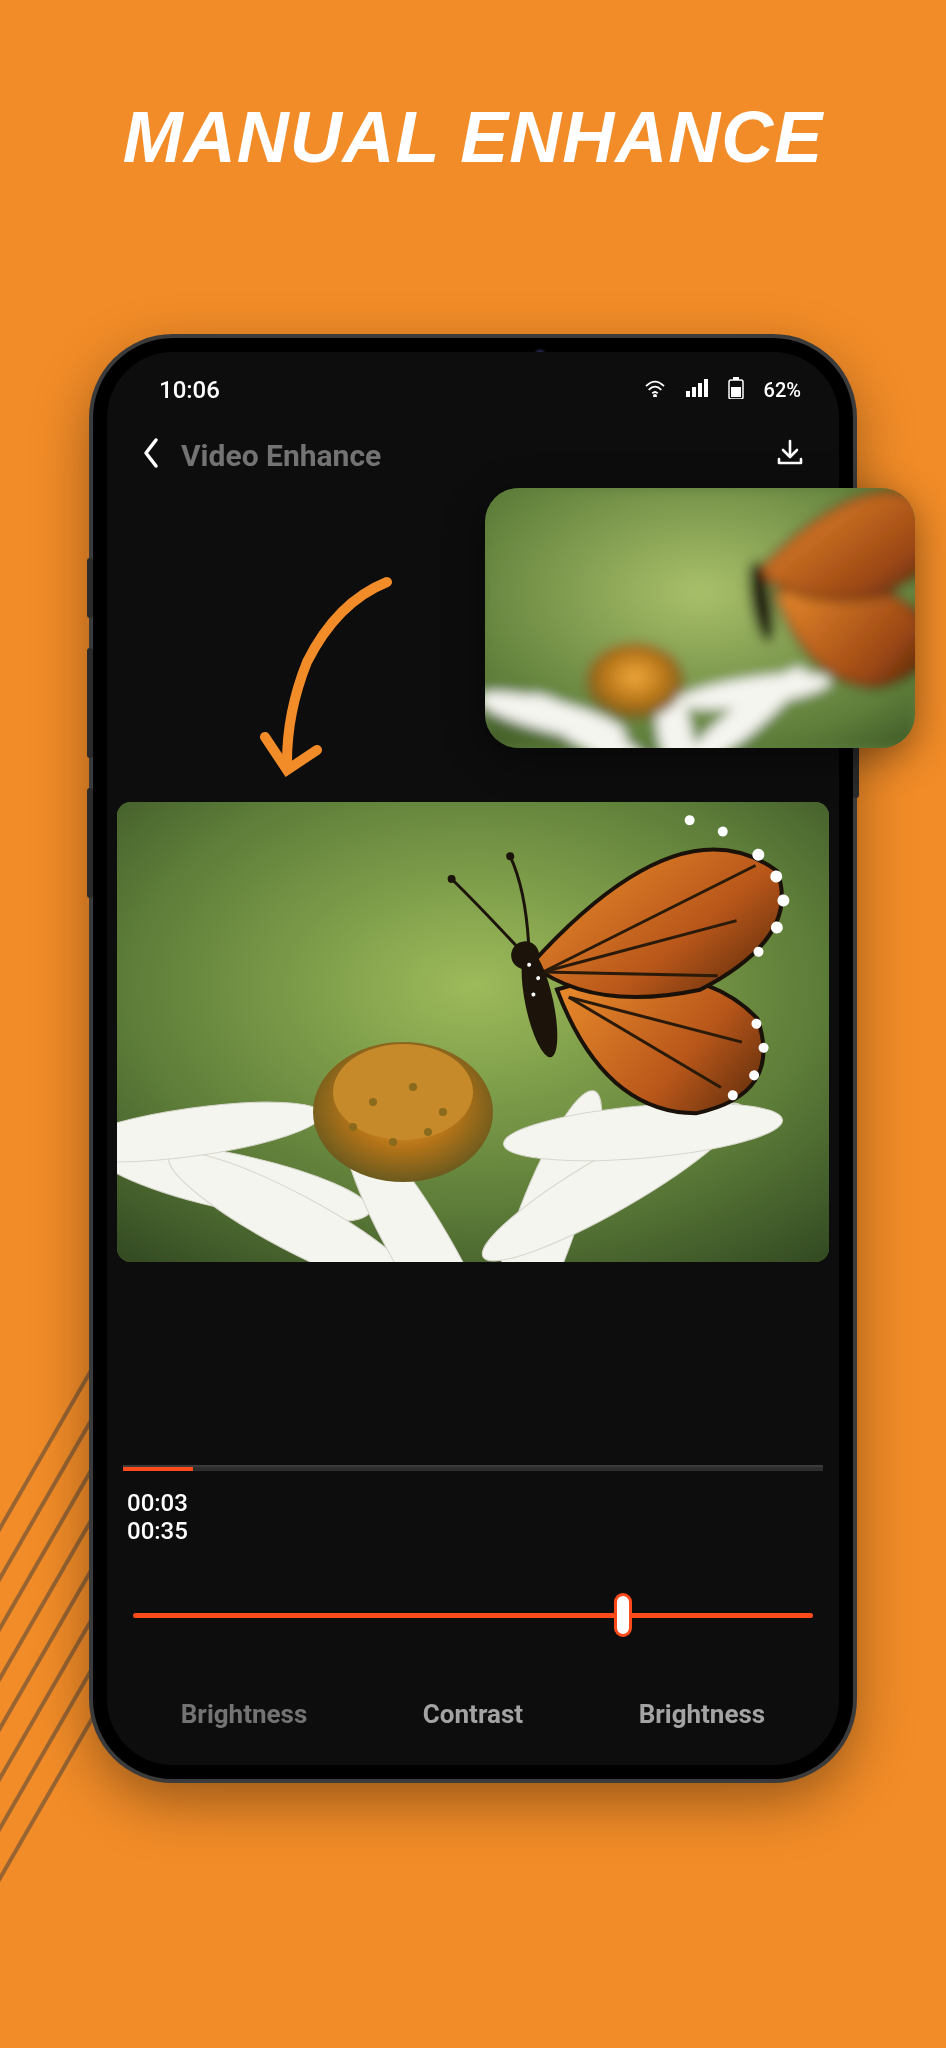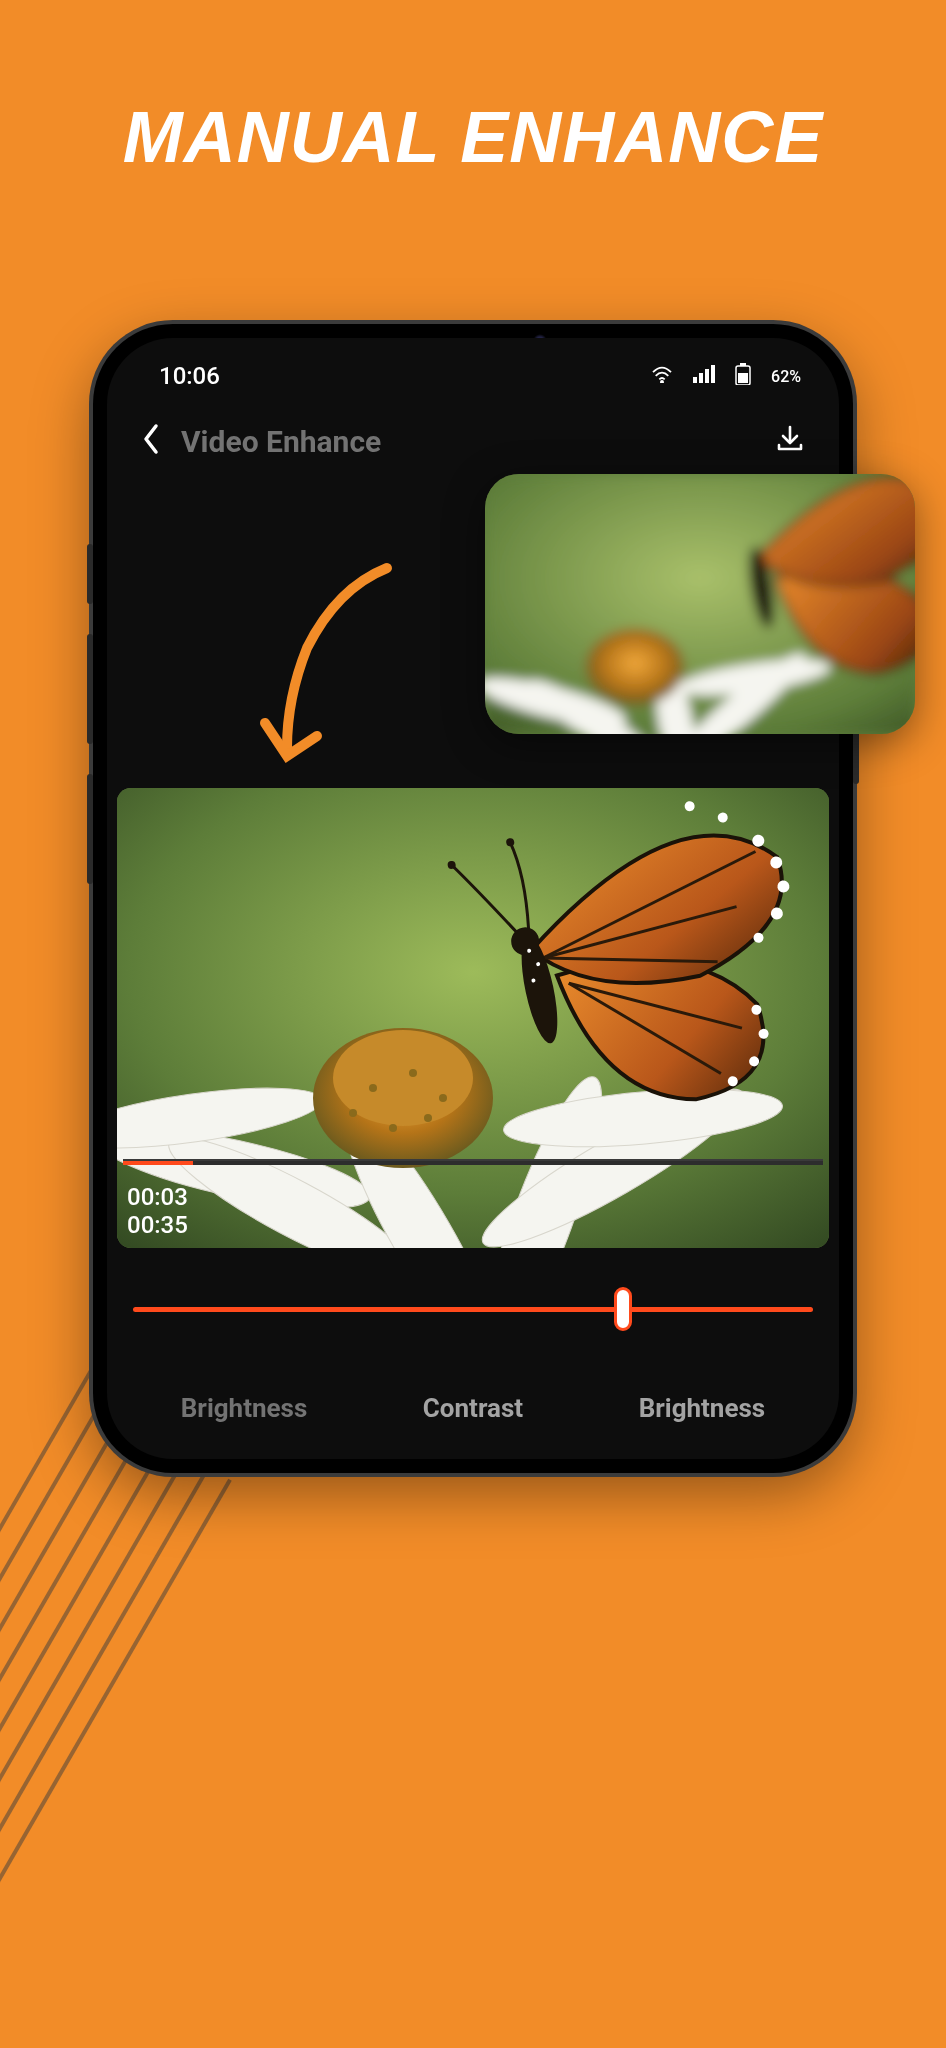--- a/index.html
+++ b/index.html
@@ -36,24 +36,24 @@
     font-style: italic;
     font-size: 72px;
     line-height: 1.05;
     letter-spacing: 1px;
     padding-top: 100px;
     font-family: "Arial Black", Impact, sans-serif;
   }
   .phone-wrap {
     position: absolute;
     left: 50%;
-    top: 324px;
+    top: 338px;
     transform: translateX(-50%);
     width: 760px;
-    height: 1149px;
+    height: 1441px;
   }
   .phone {
     width: 100%;
     height: 100%;
     background: #000;
     border-radius: 80px;
     box-shadow: 0 0 0 4px #3b3b3b, 0 20px 60px rgba(0,0,0,0.4);
     position: relative;
     overflow: visible;
   }
@@ -89,21 +89,21 @@
   }
   .statusbar {
     display: flex;
     justify-content: space-between;
     align-items: center;
     color: #fff;
     padding: 24px 38px 8px 52px;
     font-size: 24px;
     font-weight: 500;
   }
-  .status-right { display:flex; align-items:center; gap:20px; font-size:16px; }
+  .status-right { display:flex; align-items:center; gap:20px; font-size:20px; }
   .titlebar {
     display:flex; align-items:center;
     padding: 24px 34px 20px 34px;
     color:#737373;
     gap: 20px;
   }
   .back-chev { width:20px; height:34px; }
   .title-text { font-size: 30px; font-weight: 700; flex:1; }
   .dl-icon { width:30px; height:30px; }
   .arrow-overlay {

